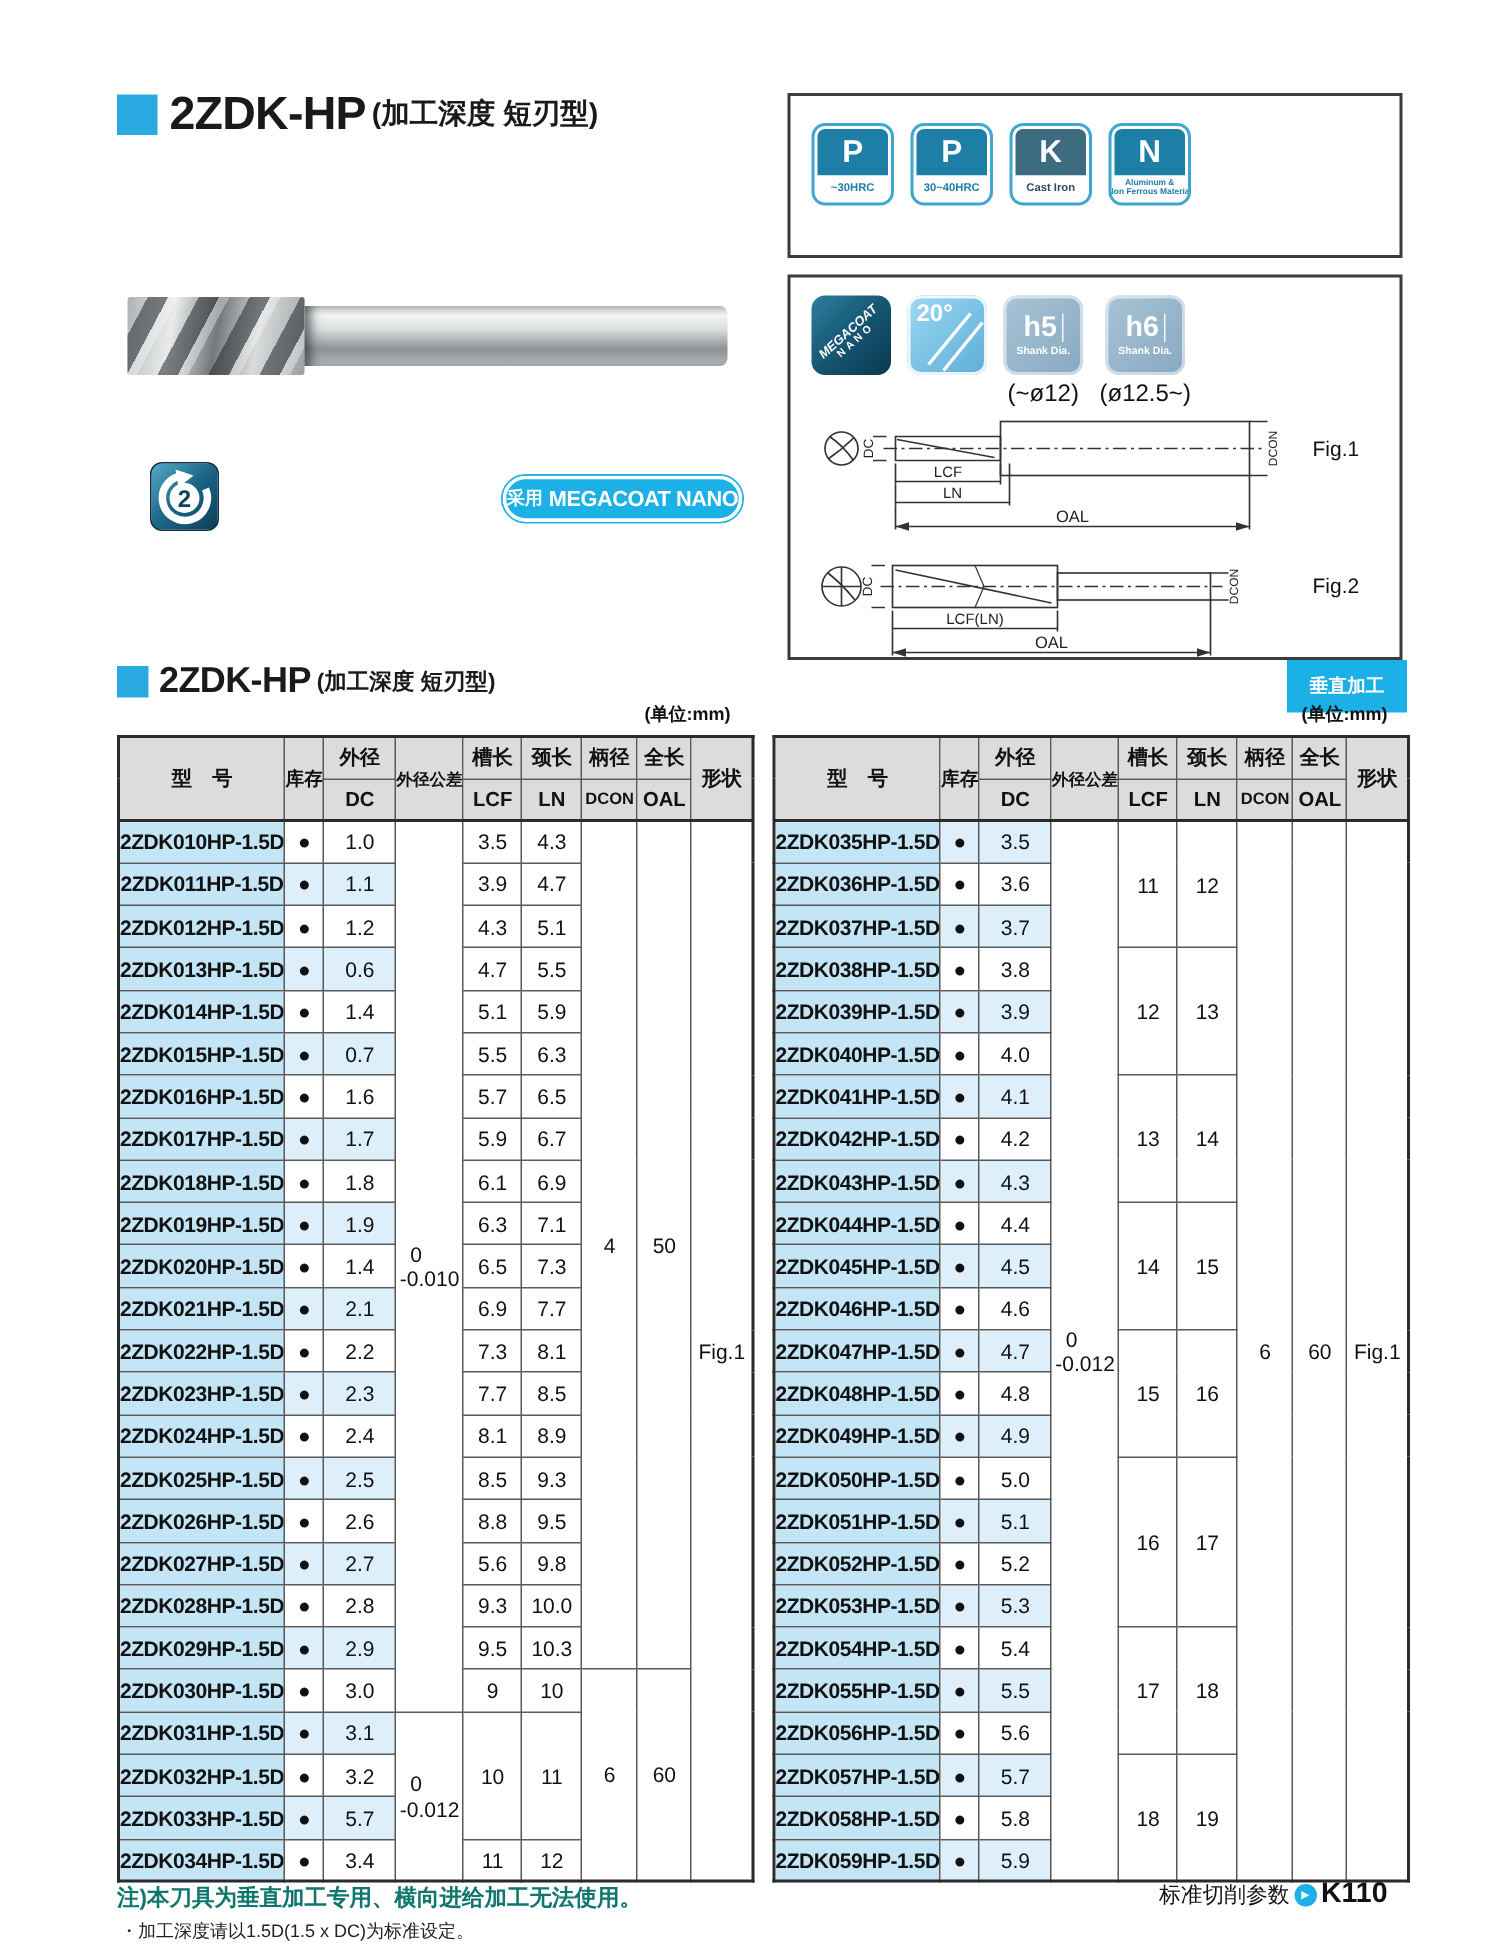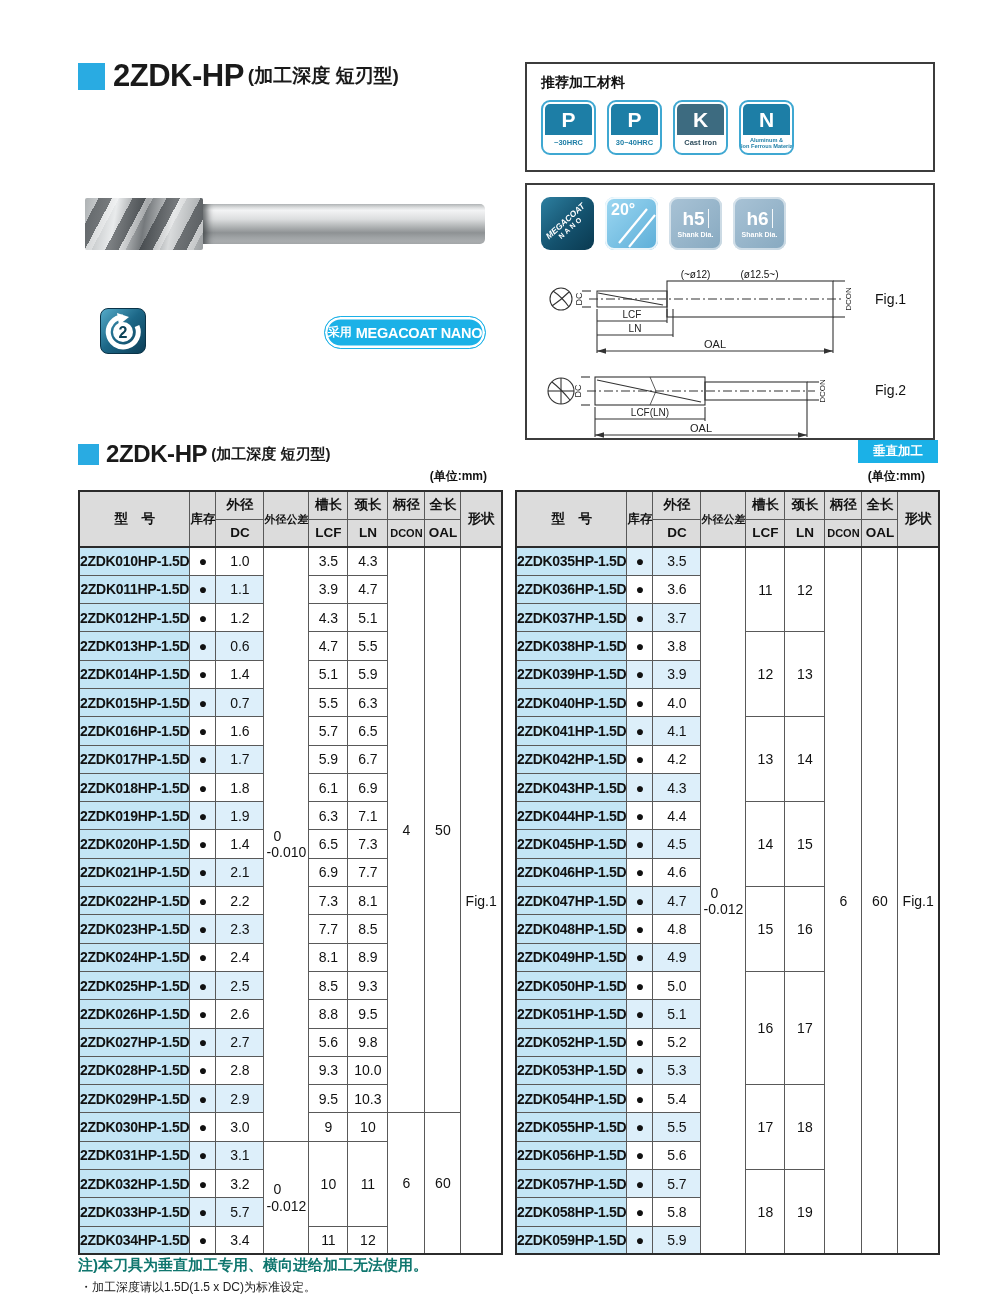--- a/index.html
+++ b/index.html
@@ -44,47 +44,47 @@
 .tool-photo .shank{position:absolute; left:118px; top:8px; width:282px; height:40px; border-radius:0 5px 5px 0;
   background:linear-gradient(to bottom,#c6c9ca 0%,#f3f4f5 16%,#dcdedf 38%,#8e9294 72%,#b7babc 100%);
   box-shadow:inset 7px 0 7px -3px rgba(50,55,58,.75);}
 
 
 .flute-icon{position:absolute; left:100px; top:308px; width:46px; height:46px; border-radius:8px;
   background:linear-gradient(135deg,#55abc9 0%,#1c6787 48%,#0c3e57 100%); border:1px solid #0a3348;
   display:flex; align-items:center; justify-content:center;}
 
 
-.coat-btn{position:absolute; left:324px; top:316px; width:162px; height:33px; border-radius:17px;
+.coat-btn{position:absolute; left:334px; top:316px; width:162px; height:33px; border-radius:17px;
   background:var(--badge-cyan); box-shadow:inset 0 0 0 2.5px #fff; border:1.5px solid var(--badge-cyan);
   display:flex; align-items:center; justify-content:center; gap:4px; color:#fff; cursor:pointer;}
 .coat-btn .p{font-size:12px; font-weight:bold;}
 .coat-btn .l{font-size:14.5px; font-weight:bold; letter-spacing:-0.3px;}
 
 
 .feature-box{position:absolute; left:525px; top:183px; width:410px; height:257px; border:2px solid var(--border-dark); background:#fff;}
 .feat-badges{position:absolute; left:14px; top:12px; display:flex; gap:11px;}
 .feat-col{display:flex; flex-direction:column; align-items:center;}
 .feat-badge{width:53px; height:53px; border-radius:9px; position:relative; overflow:hidden;}
 .feat-badge.mega{background:linear-gradient(135deg,#2d7fa0 0%,#14526e 55%,#0a3950 100%);}
 .feat-badge.mega .rot{position:absolute; inset:0; display:flex; flex-direction:column; align-items:center; justify-content:center; transform:rotate(-42deg); color:#fff;}
 .feat-badge.mega .rot .m1{font-size:8.5px; font-weight:bold; font-style:italic;}
 .feat-badge.mega .rot .m2{font-size:7px; font-weight:bold; letter-spacing:2.5px;}
 .feat-badge.angle{background:linear-gradient(135deg,#9ed8f2 0%,#5caed8 100%); box-shadow:inset 0 0 0 2px rgba(255,255,255,.85);}
 .feat-badge.angle .deg{position:absolute; left:6px; top:4px; font-size:16px; font-weight:bold; color:#fff;}
 .feat-badge.shank{background:linear-gradient(135deg,#a9c3d6 0%,#87a9c0 100%); box-shadow:inset 0 0 0 2px rgba(255,255,255,.55); display:flex; flex-direction:column; align-items:center; justify-content:center; color:#fff;}
 .feat-badge.shank .h{font-size:19px; font-weight:bold; line-height:1; border-right:1.5px solid rgba(255,255,255,.9); padding-right:3px;}
 .feat-badge.shank .s{font-size:7px; font-weight:bold; margin-top:3px;}
-.feat-note{font-size:10px; color:#111; margin-top:19px;}
+.feat-note{font-size:16px; color:#111; margin-top:4px;}
 .fig-svg{position:absolute; left:8px;}
 .fig1{top:86px;}
 .fig2{top:180px;}
 
 
-.vert-badge{position:absolute; left:858px; top:440px; width:80px; height:23px; background:var(--badge-cyan); color:#fff; font-size:12.5px; font-weight:bold; display:flex; align-items:center; justify-content:center;}
+.vert-badge{position:absolute; left:858px; top:440px; width:80px; height:35px; background:var(--badge-cyan); color:#fff; font-size:12.5px; font-weight:bold; display:flex; align-items:center; justify-content:center;}
 .unit{position:absolute; width:200px; text-align:right; font-size:12px; font-weight:bold; color:#111; top:468px;}
 .unit.left{left:287px;} .unit.right{left:725px;}
 
 
 .tbl-wrap{position:absolute; top:490px;}
 .tbl-wrap.left{left:78px;} .tbl-wrap.right{left:515px;}
 table.spec{border-collapse:collapse; table-layout:fixed; border:2px solid #2b2b2b;}
 table.spec th, table.spec td{border:1px solid var(--grid); text-align:center; padding:0; color:#111; overflow:hidden; white-space:nowrap;}
 table.spec thead{border-bottom:2px solid #2b2b2b;}
 table.spec thead tr{height:28px;}
@@ -116,21 +116,20 @@
 
 <div class="page">
 
   <div class="title1">
     <div class="sq"></div>
     <span class="model">2ZDK-HP</span>
     <span class="suffix">(加工深度 短刃型)</span>
   </div>
 
   <div class="materials-box">
-    <div class="mtitle">推荐加工材料</div>
     <div class="mat-badges" id="mat-badges">
         <div class="mat-badge teal">
           <div class="top">P</div>
           <div class="bot">
             <div>~30HRC</div>
           </div>
         </div>
         <div class="mat-badge teal">
           <div class="top">P</div>
           <div class="bot">
@@ -663,14 +662,19 @@
             <td class="stock alt">●</td>
             <td class="dc alt">5.9</td>
           </tr>
         </tbody>
       </table>
     </div>
 
   <div class="footnote1">注)本刀具为垂直加工专用、横向进给加工无法使用。</div>
   <div class="footnote2">・加工深度请以1.5D(1.5 x DC)为标准设定。</div>
 
+  <div class="footer">
+    <span class="lbl">标准切削参数</span>
+    <span class="arrow">▶</span>
+    <span class="pg">K110</span>
+  </div>
 
 </div>
 
 </body></html>

